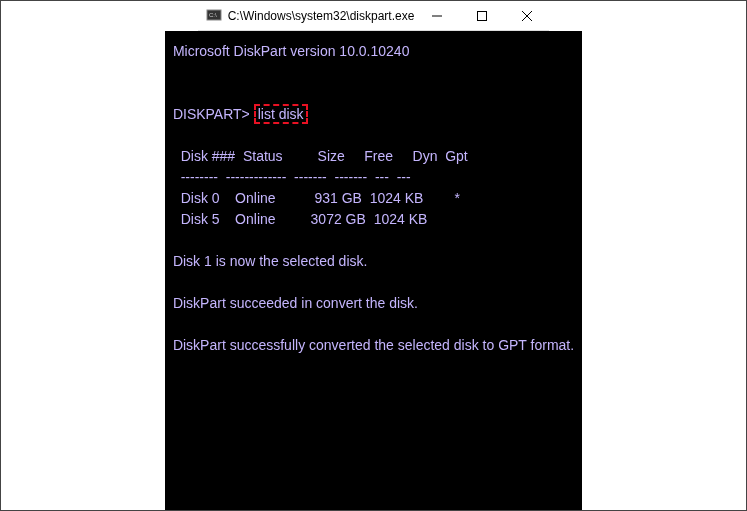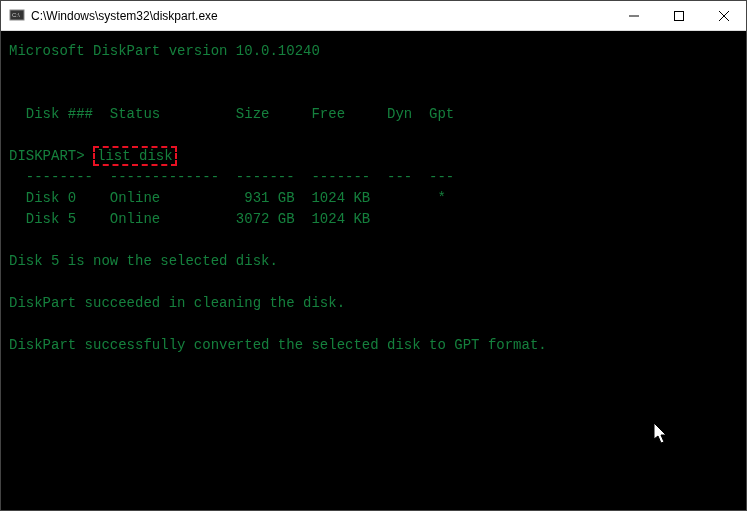--- a/index.html
+++ b/index.html
@@ -10,20 +10,21 @@
       font-family: 'Segoe UI', Tahoma, sans-serif;
       overflow: hidden;
     }
     .window {
       width: 747px;
       height: 511px;
       border: 1px solid #444;
       background: #fff;
       display: flex;
       flex-direction: column;
+      align-items: center;
     }
     .titlebar {
       height: 30px;
       background: #fff;
       display: flex;
       align-items: center;
       padding-left: 8px;
       border-bottom: 1px solid #ddd;
     }
     .titlebar-icon {
@@ -48,22 +49,22 @@
       height: 100%;
       display: flex;
       align-items: center;
       justify-content: center;
       cursor: pointer;
     }
     .wc-btn svg { width: 10px; height: 10px; }
     .terminal {
       flex: 1;
       background: #000;
-      color: #15803d;
-      font-family: Liberation Mono, monospace;
+      color: #c4b5fd;
+      font-family: Liberation Sans, sans-serif;
       font-size: 14px;
       line-height: 1.5;
       padding: 10px 8px;
       white-space: pre;
       overflow: hidden;
       position: relative;
     }
     .hl {
       border: 2px dashed #e81123;
       padding: 0 2px;
@@ -99,22 +100,22 @@
       <div class="wc-btn close">
         <svg viewBox="0 0 10 10">
             <line x1="0" y1="0" x2="10" y2="10" stroke="#000" stroke-width="1"></line>
             <line x1="10" y1="0" x2="0" y2="10" stroke="#000" stroke-width="1"></line>
           </svg>
       </div>
     </div>
   </div>
   <div class="terminal"><div>Microsoft DiskPart version 10.0.10240</div>
 
-<div>  Disk ###  Status         Size     Free     Dyn  Gpt</div>
-<div><span>DISKPART&gt;</span> <span class="hl">list disk</span></div><div>  --------  -------------  -------  -------  ---  ---</div><div>  Disk 0    Online          931 GB  1024 KB        *</div><div>  Disk 5    Online         3072 GB  1024 KB</div>
-<div>Disk 5 is now the selected disk.</div>
-<div>DiskPart succeeded in cleaning the disk.</div>
+<div><span>DISKPART&gt;</span> <span class="hl">list disk</span></div>
+<div>  Disk ###  Status         Size     Free     Dyn  Gpt</div><div>  --------  -------------  -------  -------  ---  ---</div><div>  Disk 0    Online          931 GB  1024 KB        *</div><div>  Disk 5    Online         3072 GB  1024 KB</div>
+<div>Disk 1 is now the selected disk.</div>
+<div>DiskPart succeeded in convert the disk.</div>
 <div>DiskPart successfully converted the selected disk to GPT format.</div>
 
 <svg class="mouse-cursor" width="16" height="22" viewBox="0 0 16 22" style="left:653px; top:392px;">
   <path d="M0 0 L0 16 L4 13 L7 20 L10 19 L7 12 L12 12 Z" fill="#fff" stroke="#000" stroke-width="1"></path>
 </svg></div>
 </div>
 
 </body></html>

